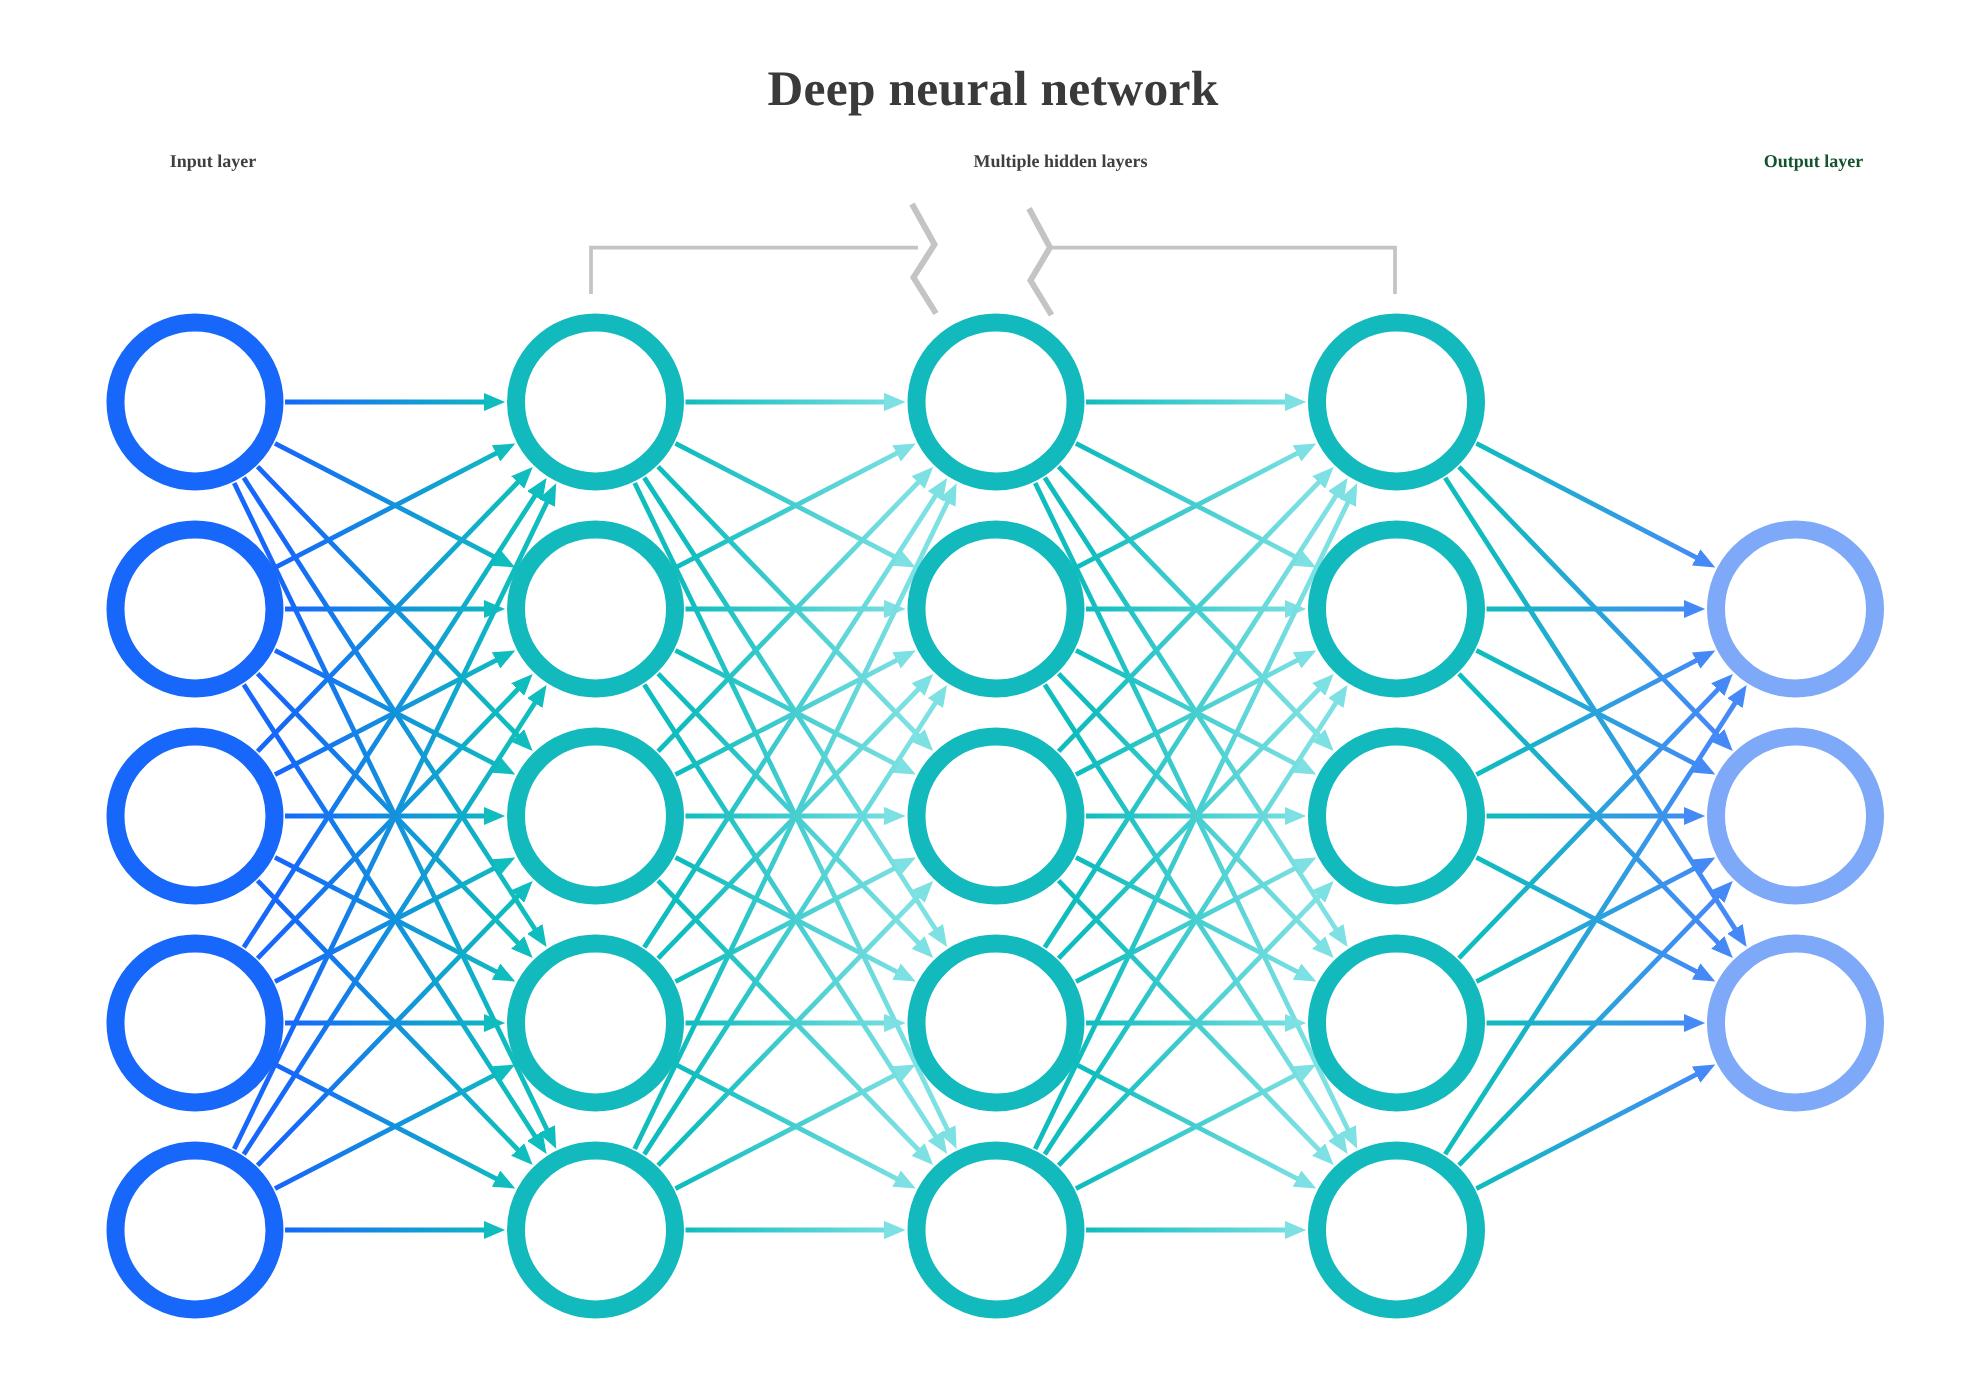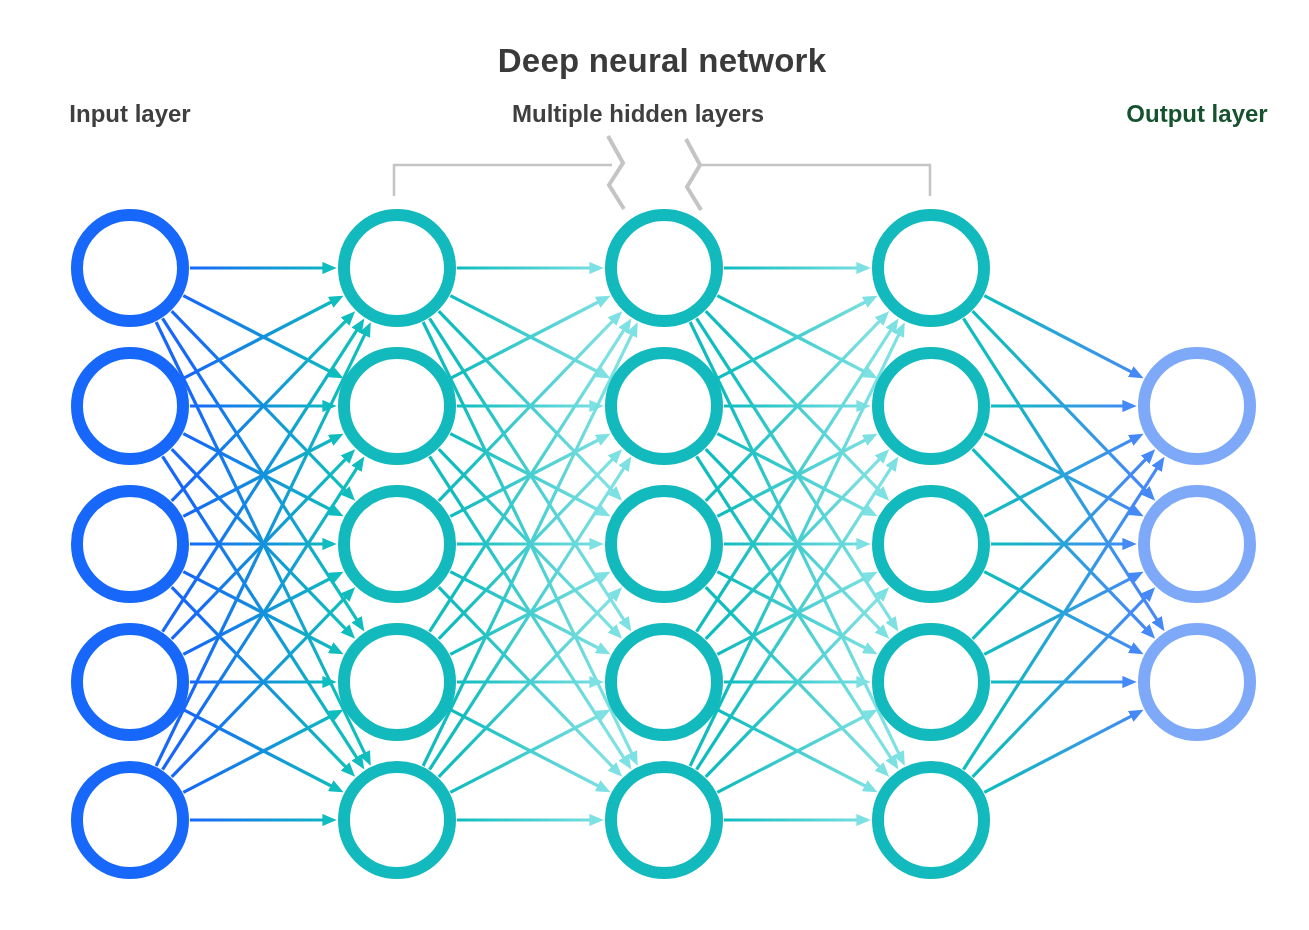--- a/index.html
+++ b/index.html
@@ -2,42 +2,43 @@
 <html><head>
 <meta charset="utf-8">
 <style>
   html, body { margin: 0; padding: 0; background: #ffffff; }
   #canvas {
     position: relative;
     width: 1309px;
     height: 930px;
     background: #ffffff;
     overflow: hidden;
-    font-family: Liberation Sans, sans-serif;
+    font-family: Liberation Serif, serif;
   }
   .diagram-title {
     position: absolute;
     top: 42px;
     left: 662px;
     transform: translateX(-50%);
     font-size: 33px;
     font-weight: 700;
     white-space: nowrap;
     letter-spacing: 0.2px;
   }
   .layer-label {
     position: absolute;
     top: 100px;
     transform: translateX(-50%);
-    font-size: 24px;
+    font-size: 12px;
     font-weight: 700;
     white-space: nowrap;
+    margin-left: 12px;
   }
   .label-input  { left: 130px; }
-  .label-hidden { left: 638px; }
+  .label-hidden { left: 695px; }
   .label-output { left: 1197px; }
   svg { position: absolute; top: 0; left: 0; }
 </style>
 </head>
 <body>
 
 <div id="canvas" style="background: rgb(255, 255, 255);">
 
   <svg width="1309" height="930" viewBox="0 0 1309 930" xmlns="http://www.w3.org/2000/svg">
       <defs>

